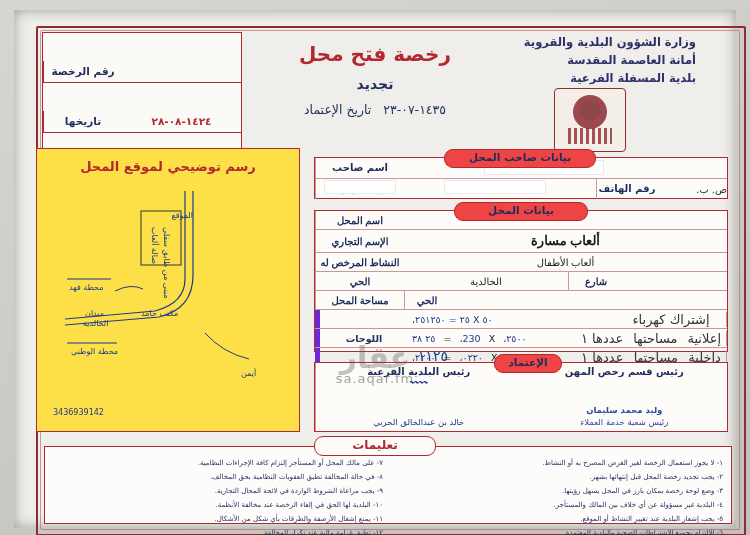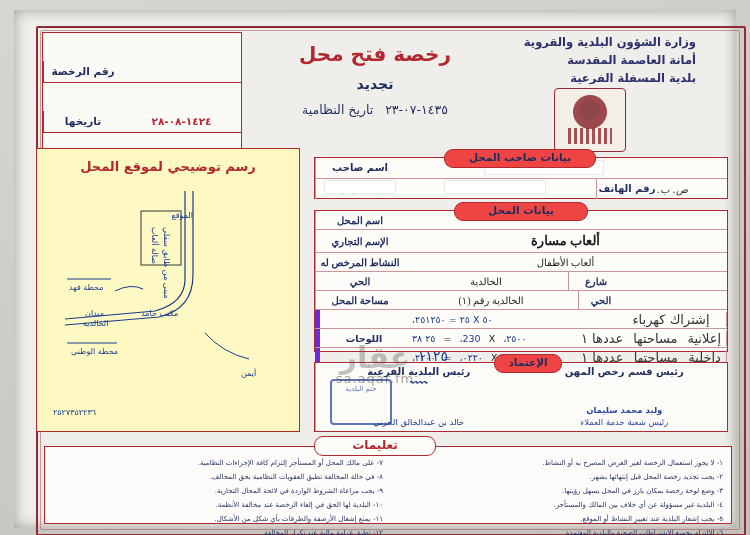--- a/index.html
+++ b/index.html
@@ -203,24 +203,23 @@
     width: 88px;
     text-align: center;
     color: #1f2d5e;
     font-weight: bold;
     border-left: 1px solid #c9969a;
     height: 100%;
     line-height: 20px;
   }
   .owner-val {
     flex: 1;
-    text-align: left;
+    text-align: right;
     color: #333;
     position: relative;
-    font-style: italic;
   }
 
   
   .shop-box {
     position: absolute;
     left: 300px;
     top: 200px;
     width: 412px;
     height: 140px;
     border: 1.4px solid #b2282f;
@@ -341,21 +340,21 @@
   }
 
   
   .map-box {
     position: absolute;
     left: 22px;
     top: 138px;
     width: 262px;
     height: 282px;
     border: 1.6px solid #b2282f;
-    background: #fef9c3;
+    background: #fde047;
   }
   .map-title {
     position: absolute;
     left: 50%;
     top: 10px;
     transform: translateX(-50%);
     color: #b2282f;
     font-size: 13px;
     font-weight: bold;
     white-space: nowrap;
@@ -471,21 +470,21 @@
     <div class="emblem">
       <div class="palm"></div>
       <div class="swords"></div>
     </div>
 
     <div class="title-main">رخصة فتح محل</div>
     <div class="title-sub">تجديد</div>
     <div class="renew-date">
       <span>١٤٣٥-٠٧-٢٣</span>
       &nbsp;
-      <span>تاريخ النظامية</span>
+      <span>تاريخ الإعتماد</span>
     </div>
 
     <div class="meta-table">
       <div class="meta-row">
         <div class="meta-label">رقم الرخصة</div>
         <div class="meta-val"></div>
       </div>
       <div class="meta-row">
         <div class="meta-label">تاريخها</div>
         <div class="meta-val">١٤٢٤-٠٨-٢٨</div>
@@ -531,21 +530,20 @@
         <div class="shop-val">ألعاب الأطفال</div>
       </div>
       <div class="shop-row" style="height:18px;">
         <div class="shop-label">الحي</div>
         <div class="shop-val">الخالدية</div>
         <div class="shop-label" style="width:54px;">شارع</div>
         <div class="shop-val" style="flex:0 0 96px;"></div>
       </div>
       <div class="shop-row" style="height:18px;">
         <div class="shop-label">مساحة المحل</div>
-        <div class="shop-val">الخالدية رقم (١)</div>
         <div class="shop-label" style="width:44px;">الحي</div>
         <div class="shop-val" style="flex:0 0 96px;"></div>
       </div>
       <div class="calc-row">
         <div class="calc-label" style="width:88px;"></div>
         <div class="calc-main">
           <div class="calc-seg">٥٠  X  ٢٥  =  ٢٥١٢٥٠،</div>
         </div>
         <div class="unit-cell" style="width:110px;">
           <span>إشتراك كهرباء</span>
@@ -582,23 +580,20 @@
         </div>
       </div>
     </div>
     <div class="scribble" style="left:404px; top:338px; font-size:14px; color:#1b3a8a;">١١٢٥</div>
 
     <div class="sec-title" style="left:480px; top:344px; width:66px;">الإعتماد</div>
     <div class="appr-box">
       <div class="appr-col">
         <div class="appr-head">رئيس البلدية الفرعية</div>
         <div class="sig-blue">〰〰</div>
-        <div class="stamp">
-          <span>ختم البلدية</span>
-        </div>
         <div class="appr-name">خالد بن عبدالخالق الحربي</div>
       </div>
       <div class="appr-col">
         <div class="appr-head">رئيس قسم رخص المهن</div>
         <div class="appr-name" style="bottom:16px; color:#2b4aa0; font-weight:bold;">وليد محمد سليمان</div>
         <div class="appr-name" style="bottom:4px; color:#2b4aa0;">رئيس شعبة خدمة العملاء</div>
       </div>
     </div>
 
     <div class="map-box">
@@ -616,21 +611,21 @@
         <div class="map-label" style="right:88px; top:28px;">الموقع</div>
         <div class="map-label" style="right:110px; top:44px; writing-mode:vertical-rl;">مبنى من طابق سفلي</div>
         <div class="map-label" style="right:122px; top:44px; writing-mode:vertical-rl;">صالة ألعاب</div>
         <div class="map-label" style="left:14px; top:100px;">محطة فهد</div>
         <div class="map-label" style="left:30px; top:126px;">ميدان</div>
         <div class="map-label" style="left:28px; top:136px;">الخالدية</div>
         <div class="map-label" style="left:86px; top:126px;">مكتب حامد</div>
         <div class="map-label" style="left:16px; top:164px;">محطة الوطني</div>
         <div class="map-label" style="left:186px; top:186px;">أيمن</div>
       </div>
-      <div class="map-ref">٢٥٢٧٣٥٢٢٣٦</div>
+      <div class="map-ref">3436939142</div>
     </div>
 
     <div class="instr-box">
       <div class="instr-cols">
         <div class="instr-col">
           <p>١- لا يجوز استعمال الرخصة لغير الغرض المصرح به أو النشاط.</p>
           <p>٢- يجب تجديد رخصة المحل قبل إنتهائها بشهر.</p>
           <p>٣- وضع لوحة رخصة بمكان بارز في المحل يسهل رؤيتها.</p>
           <p>٤- البلدية غير مسؤولة عن أي خلاف بين المالك والمستأجر.</p>
           <p>٥- يجب إشعار البلدية عند تغيير النشاط أو الموقع.</p>

